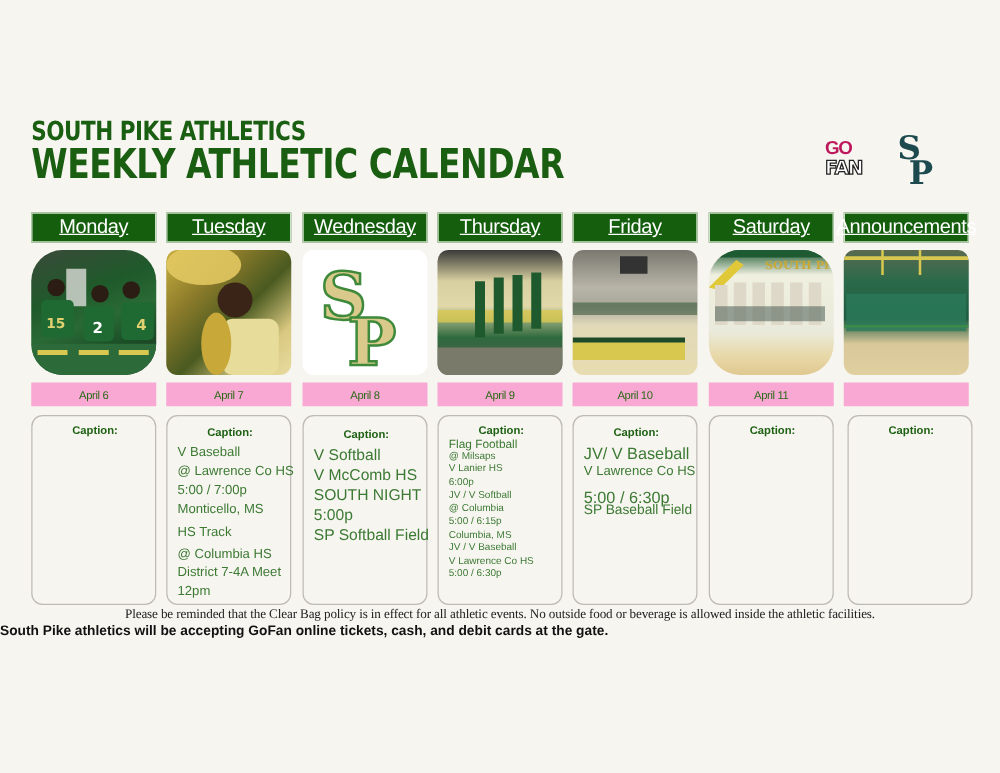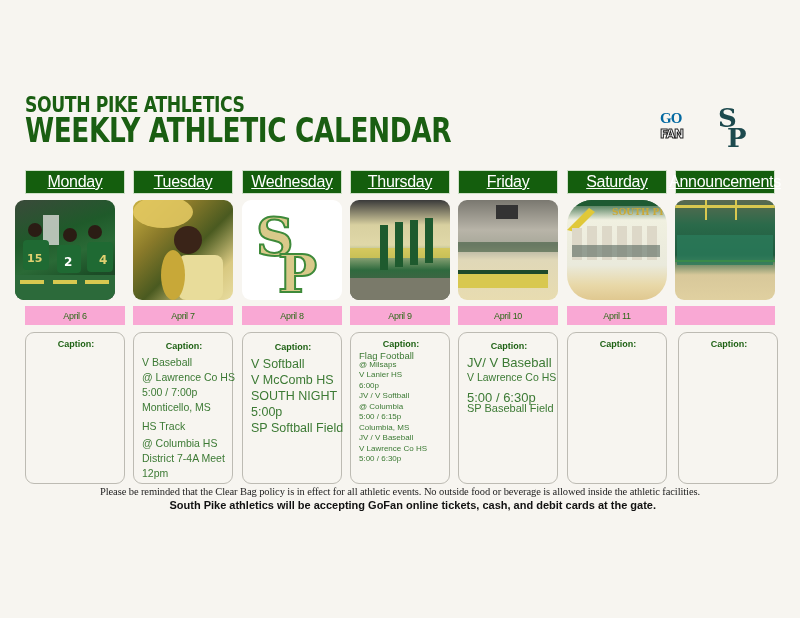--- a/index.html
+++ b/index.html
@@ -3,31 +3,31 @@
 <meta charset="utf-8">
 <style>
   * { box-sizing: border-box; margin: 0; padding: 0; }
   html, body { width: 800px; height: 618px; background: #f7f5f0; overflow: hidden; }
   body { position: relative; font-family: "Liberation Sans", sans-serif; }
   .title-wrap { position: absolute; left: 25px; top: 95px; }
   .title-top { font-family: "DejaVu Sans", sans-serif; font-weight: bold; color: #1a5e12; font-size: 21px; line-height: 20px; letter-spacing: -0.5px; transform: scaleX(0.82); transform-origin: left; white-space: nowrap; }
   .title-main { font-family: "DejaVu Sans", sans-serif; font-weight: bold; color: #1a5e12; font-size: 33px; line-height: 32px; letter-spacing: -0.5px; transform: scaleX(0.80); transform-origin: left; white-space: nowrap; }
   .logos { position: absolute; left: 660px; top: 103px; display: flex; align-items: center; gap: 8px; }
   .gofan { width: 48px; height: 36px; display: flex; flex-direction: column; justify-content: center; }
-  .gofan .go { font-family: Liberation Serif, serif; font-weight: bold; font-size: 15px; color: #0369a1; line-height: 15px; letter-spacing: -1px; }
-  .gofan .fan { font-family: "DejaVu Sans", sans-serif; font-weight: bold; font-size: 12px; color: #fff; -webkit-text-stroke: 1px #222; line-height: 16px; letter-spacing: -1px; }
+  .gofan .go { font-family: Liberation Sans, sans-serif; font-weight: bold; font-size: 15px; color: #be185d; line-height: 15px; letter-spacing: -1px; }
+  .gofan .fan { font-family: "DejaVu Sans", sans-serif; font-weight: bold; font-size: 15px; color: #fff; -webkit-text-stroke: 1px #222; line-height: 16px; letter-spacing: -1px; }
   .sp-logo { width: 34px; height: 46px; }
   .day-head { position: absolute; top: 170px; height: 24px; width: 100px; background: #145e0d; border: 1px solid #cfe0c8; color: #ffffff; font-size: 16px; display: flex; align-items: center; justify-content: center; letter-spacing: -0.3px; text-decoration: underline; }
   .photo { position: absolute; top: 200px; height: 100px; width: 100px; border-radius: 9px; overflow: hidden; }
   .date-bar { position: absolute; top: 306px; height: 19px; width: 100px; background: #f9a8d4; color: #2d6a18; font-size: 9px; display: flex; align-items: center; justify-content: center; letter-spacing: -0.3px; }
   .caption { position: absolute; top: 332px; height: 152px; width: 100px; border: 1px solid #bdbbb3; border-radius: 9px; background: #f7f5f0; padding: 6px 6px 1px 8px; color: #3c7a34; }
   .cap-label { text-align: center; font-weight: bold; color: #1f6215; font-size: 9px; margin-bottom: 1px; }
   .line { white-space: nowrap; }
   .notice { position: absolute; top: 486px; left: 0; width: 800px; text-align: center; font-family: Liberation Serif, serif; font-size: 10.5px; color: #222; letter-spacing: -0.1px; }
-  .notice2 { position: absolute; top: 499px; left: 0; width: 656px; text-align: right; font-family: "Liberation Sans", sans-serif; font-size: 11px; font-weight: bold; color: #111; }
+  .notice2 { position: absolute; top: 499px; left: 0; width: 656px; text-align: left; font-family: "Liberation Sans", sans-serif; font-size: 11px; font-weight: bold; color: #111; }
 </style>
 </head>
 <body>
 
 <div class="title-wrap">
   <div class="title-top">SOUTH PIKE ATHLETICS</div>
   <div class="title-main">WEEKLY ATHLETIC CALENDAR</div>
 </div>
 
 <div class="logos">
@@ -36,21 +36,21 @@
     <div class="fan">FAN</div>
   </div>
   <svg class="sp-logo" viewBox="0 0 34 46">
     <text x="2" y="24" font-family="DejaVu Serif, serif" font-weight="bold" font-size="26" fill="#1d4a4e">S</text>
     <text x="11" y="44" font-family="DejaVu Serif, serif" font-weight="bold" font-size="26" fill="#1d4a4e">P</text>
   </svg>
 </div>
 
 <div>
   <div class="day-head" style="left:25px">Monday</div>
-  <div class="photo" style="left:15px;background:linear-gradient(160deg,#3a4a3a 0%,#1f5a2a 35%,#2a6a36 55%,#1b4d26 75%,#26332a 100%);">
+  <div class="photo" style="left:25px;background:linear-gradient(160deg,#3a4a3a 0%,#1f5a2a 35%,#2a6a36 55%,#1b4d26 75%,#26332a 100%);border-radius:25px;">
     <svg width="100" height="100" viewBox="0 0 100 100">
       <rect x="28" y="15" width="16" height="30" fill="#dcdcd8" opacity="0.8"></rect>
       <circle cx="20" cy="30" r="7" fill="#2b1c14"></circle>
         <circle cx="55" cy="35" r="7" fill="#2b1c14"></circle>
         <circle cx="80" cy="32" r="7" fill="#2b1c14"></circle>
       <rect x="8" y="40" width="26" height="30" rx="4" fill="#1f6a33"></rect>
         <text x="12" y="62" font-size="11" font-weight="bold" fill="#e0d070" font-family="DejaVu Sans, sans-serif">15</text>
       <rect x="42" y="45" width="24" height="28" rx="4" fill="#1f6a33"></rect>
         <text x="49" y="66" font-size="12" font-weight="bold" fill="#fff" font-family="DejaVu Sans, sans-serif">2</text>
       <rect x="72" y="42" width="26" height="30" rx="4" fill="#1f6a33"></rect>

